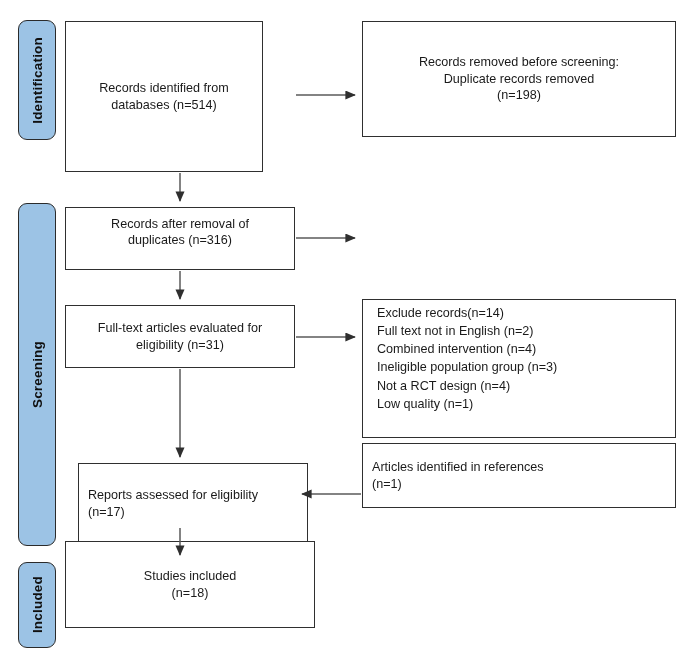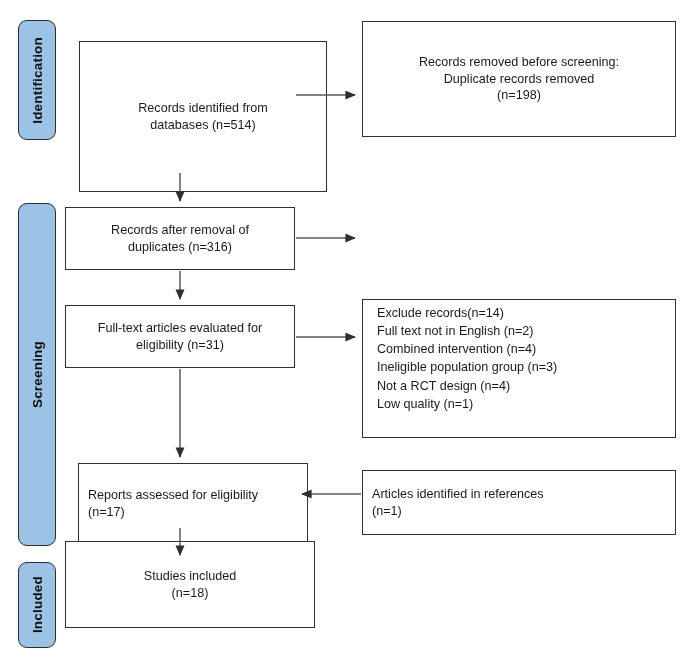--- a/index.html
+++ b/index.html
@@ -84,32 +84,32 @@
   </div>
 
   <div class="stage-pill" style="left:18px; top:203px; width:38px; height:343px;">
     <span class="stage-label">Screening</span>
   </div>
 
   <div class="stage-pill" style="left:18px; top:562px; width:38px; height:86px;">
     <span class="stage-label">Included</span>
   </div>
 
-  <div class="flow-box center" style="left:79px; top:21px; width:248px; height:151px;margin-top:20px;">
+  <div class="flow-box center" style="left:65px; top:21px; width:198px; height:151px;">
     <span class="box-text">Records identified from
 databases (n=514)</span>
   </div>
 
   <div class="flow-box center" style="left:362px; top:21px; width:314px; height:116px;">
     <span class="box-text">Records removed before screening:
 Duplicate records removed
 (n=198)</span>
   </div>
 
-  <div class="flow-box center" style="left:65px; top:207px; width:230px; height:63px;">
+  <div class="flow-box center" style="left:65px; top:207px; width:230px; height:63px;align-items:flex-end;">
     <span class="box-text">Records after removal of
 duplicates (n=316)</span>
   </div>
 
 
   <div class="flow-box center" style="left:65px; top:305px; width:230px; height:63px;">
     <span class="box-text">Full-text articles evaluated for
 eligibility (n=31)</span>
   </div>
 
@@ -120,21 +120,21 @@
 Ineligible population group (n=3)
 Not a RCT design (n=4)
 Low quality (n=1)</span>
   </div>
 
   <div class="flow-box left" style="left:78px; top:463px; width:230px; height:81px;">
     <span class="box-text">Reports assessed for eligibility
 (n=17)</span>
   </div>
 
-  <div class="flow-box left" style="left:362px; top:470px; width:314px; height:65px;">
+  <div class="flow-box left" style="left:362px; top:443px; width:314px; height:65px;">
     <span class="box-text">Articles identified in references
 (n=1)</span>
   </div>
 
   <div class="flow-box center" style="left:65px; top:541px; width:250px; height:87px;">
     <span class="box-text">Studies included
 (n=18)</span>
   </div>
 
   <div class="conn" style="left:0; top:0; width:685px; height:660px;">

